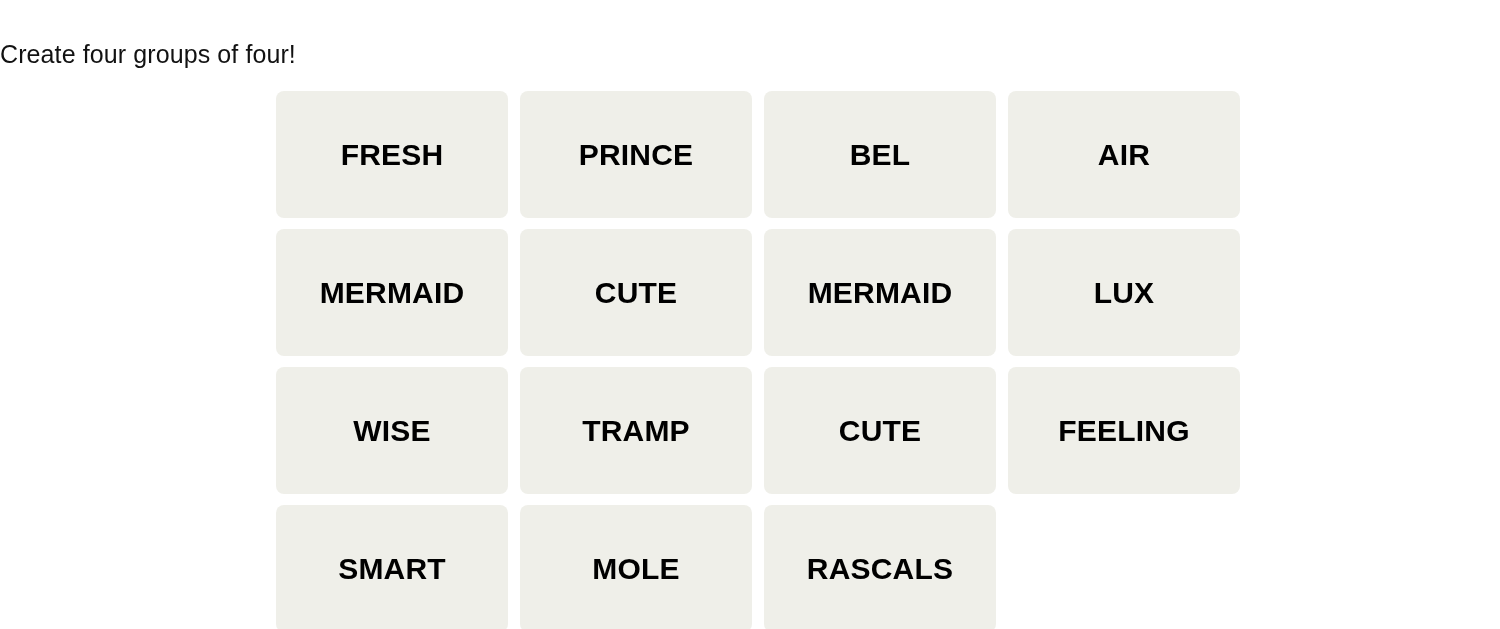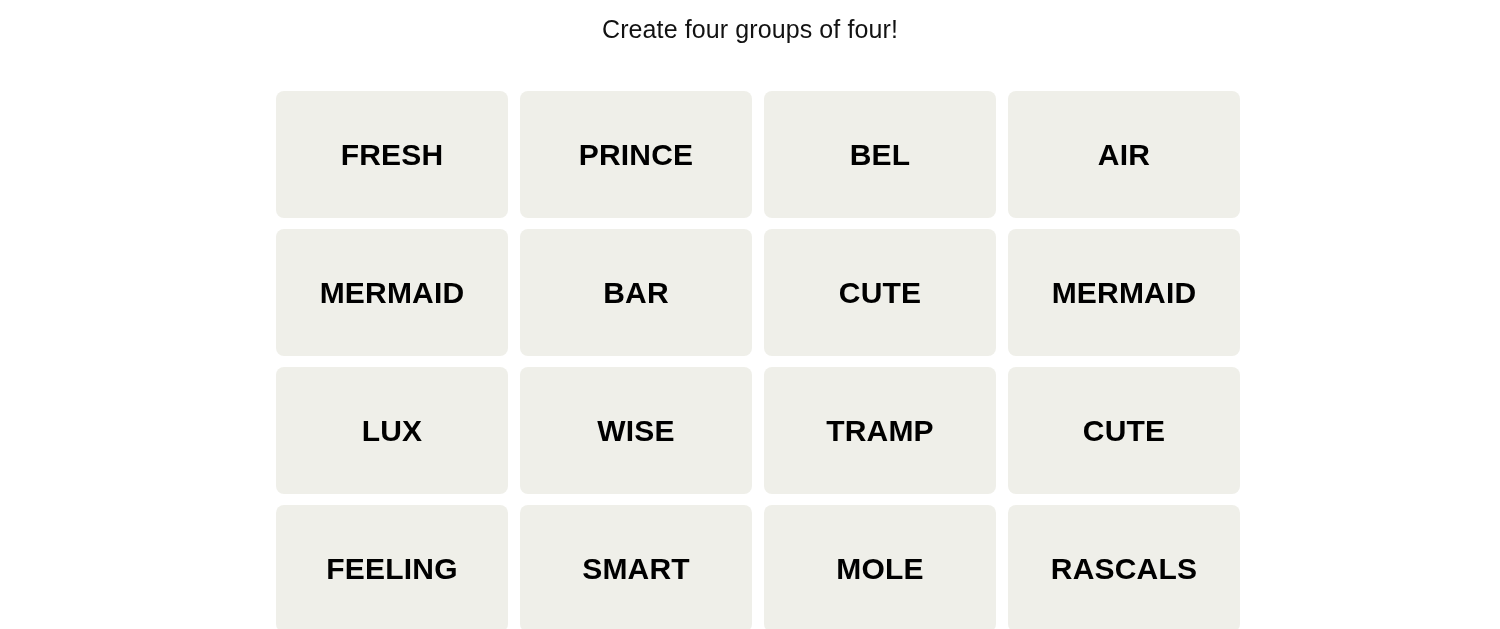--- a/index.html
+++ b/index.html
@@ -18,24 +18,23 @@
   .page {
     position: relative;
     width: 1500px;
     height: 629px;
     background: #ffffff;
     box-sizing: border-box;
   }
 
   .puzzle-title {
     position: absolute;
-    top: 13px;
+    top: 38px;
     left: 0;
     width: 1500px;
-    text-align: center;
     font-size: 25px;
     font-weight: 400;
     color: #121212;
     letter-spacing: 0.1px;
     line-height: 32px;
     white-space: nowrap;
   }
 
   .board {
     position: absolute;
@@ -95,23 +94,20 @@
     </div>
 
     <div class="tile">
       <span class="tile-label">AIR</span>
     </div>
 
     <div class="tile">
       <span class="tile-label">MERMAID</span>
     </div>
 
-    <div class="tile">
-      <span class="tile-label">BAR</span>
-    </div>
 
     <div class="tile">
       <span class="tile-label">CUTE</span>
     </div>
 
     <div class="tile">
       <span class="tile-label">MERMAID</span>
     </div>
 
     <div class="tile">

